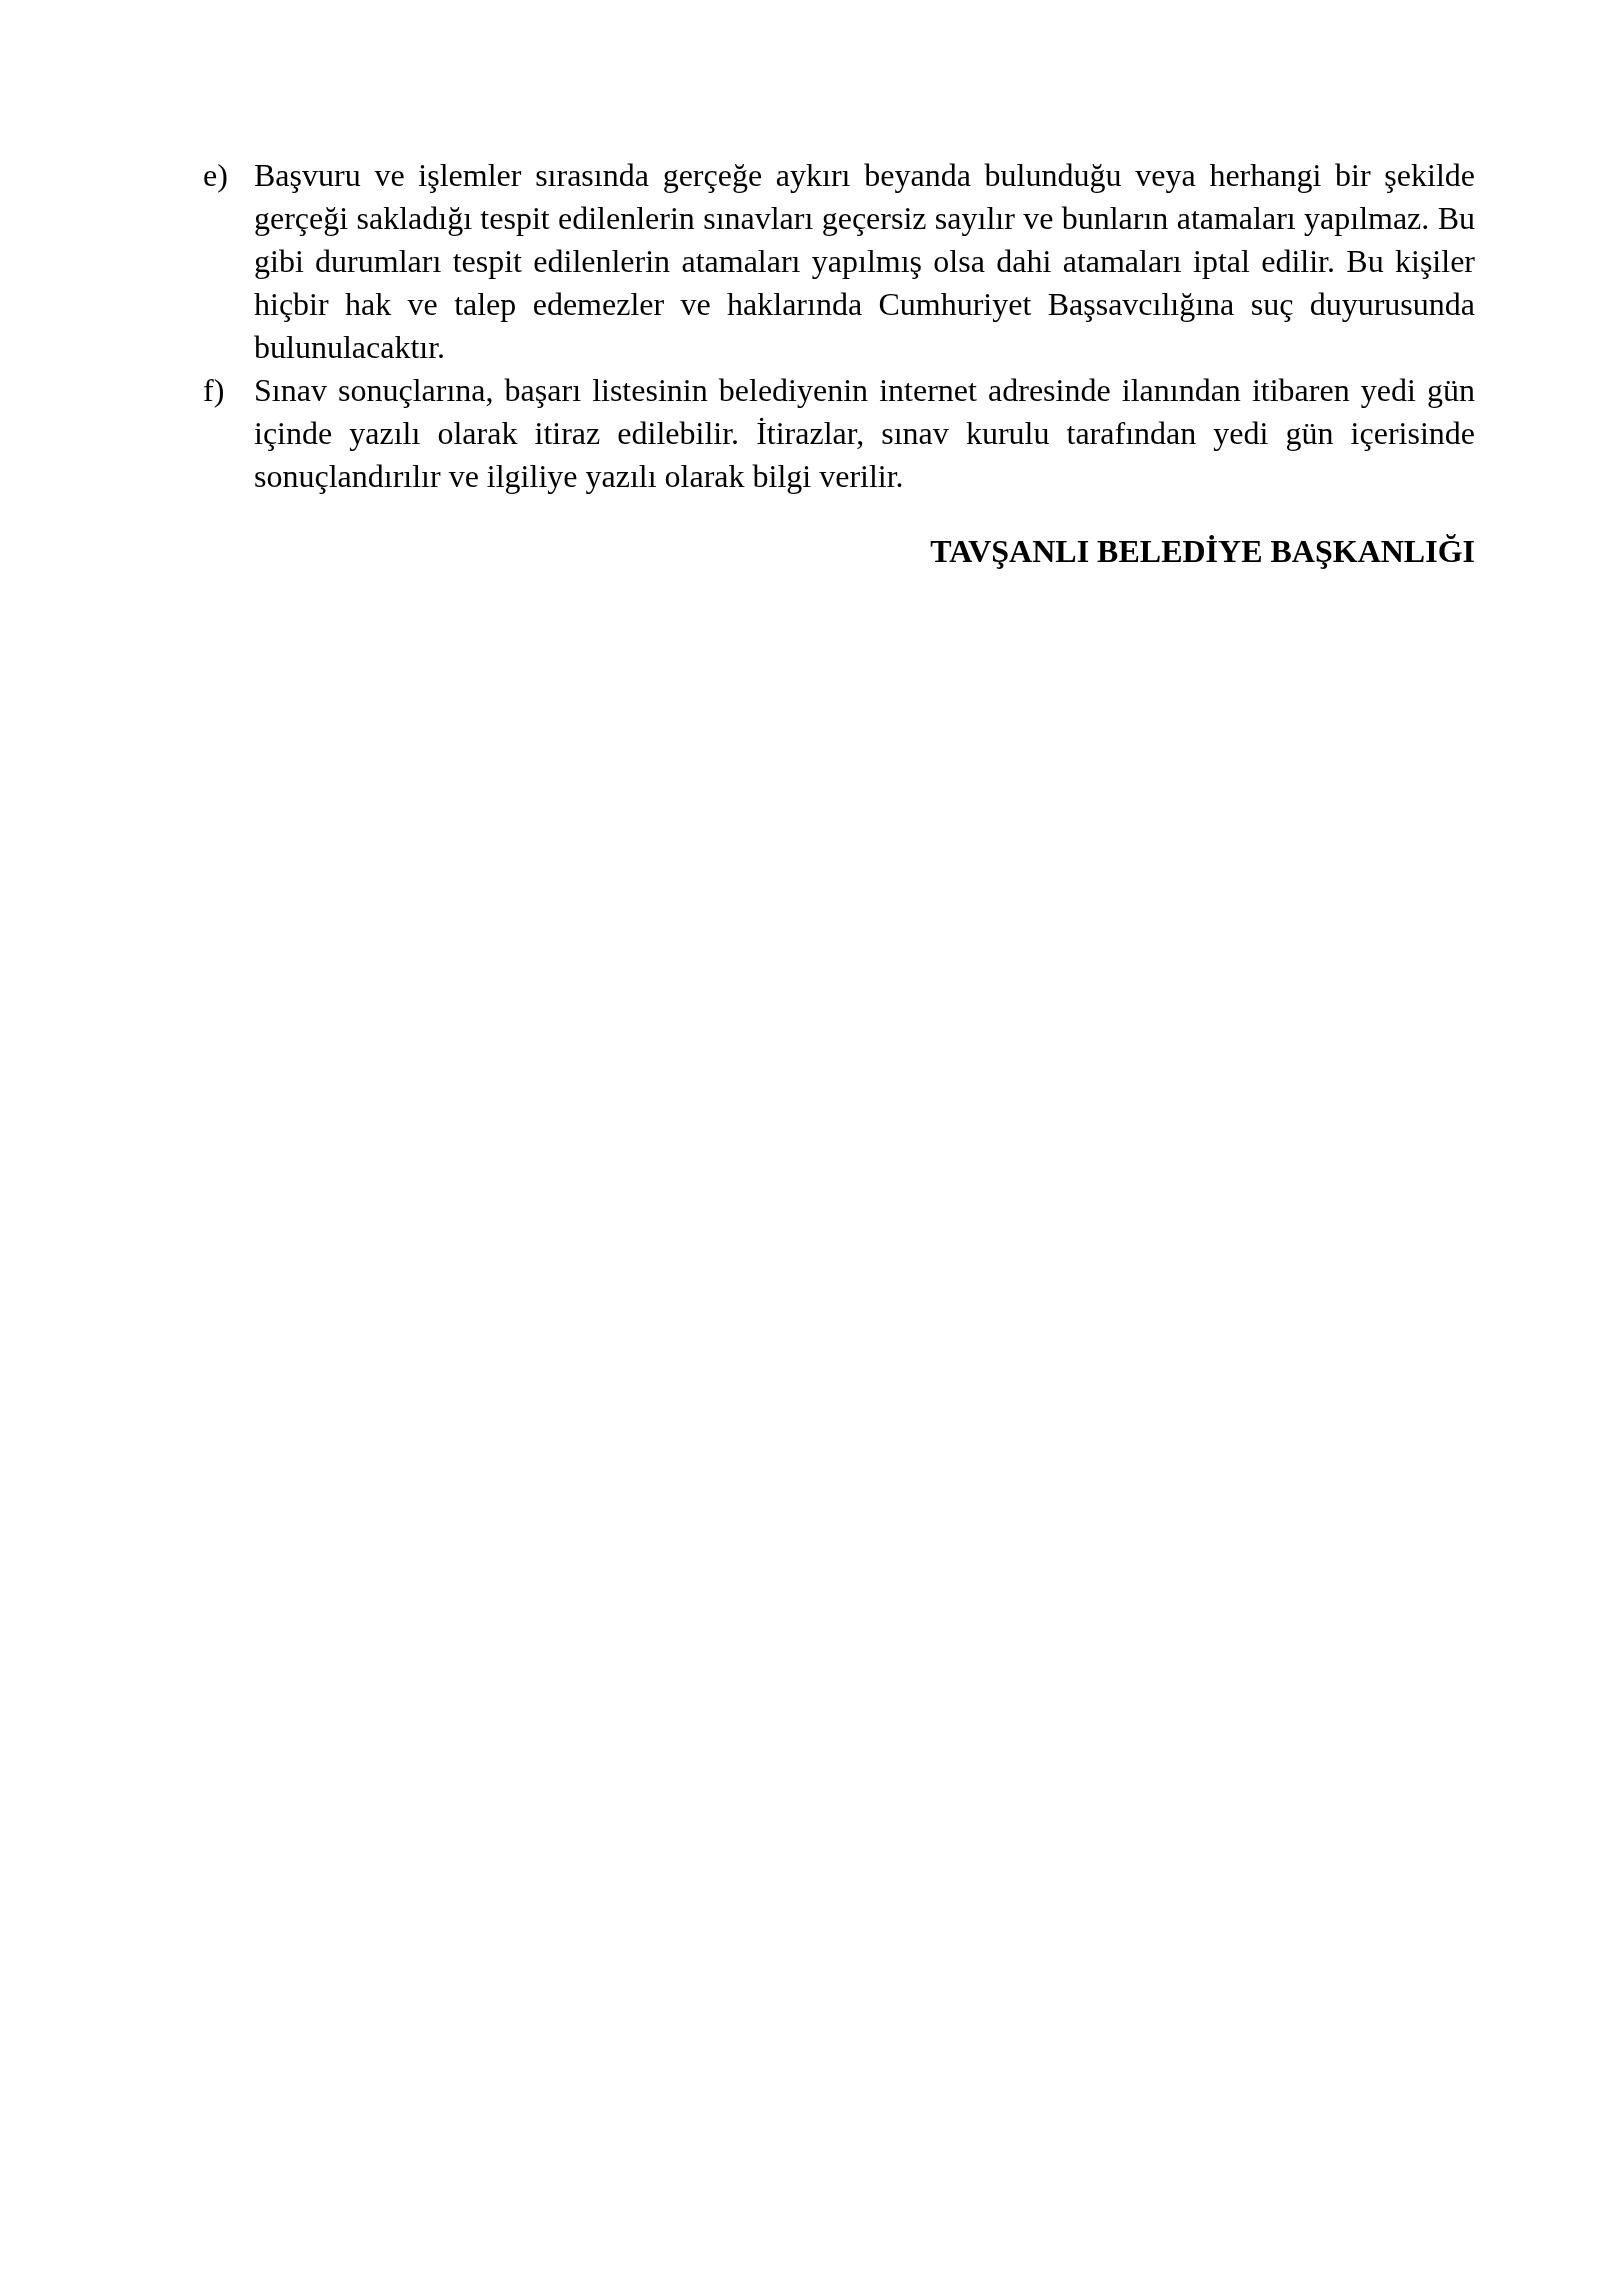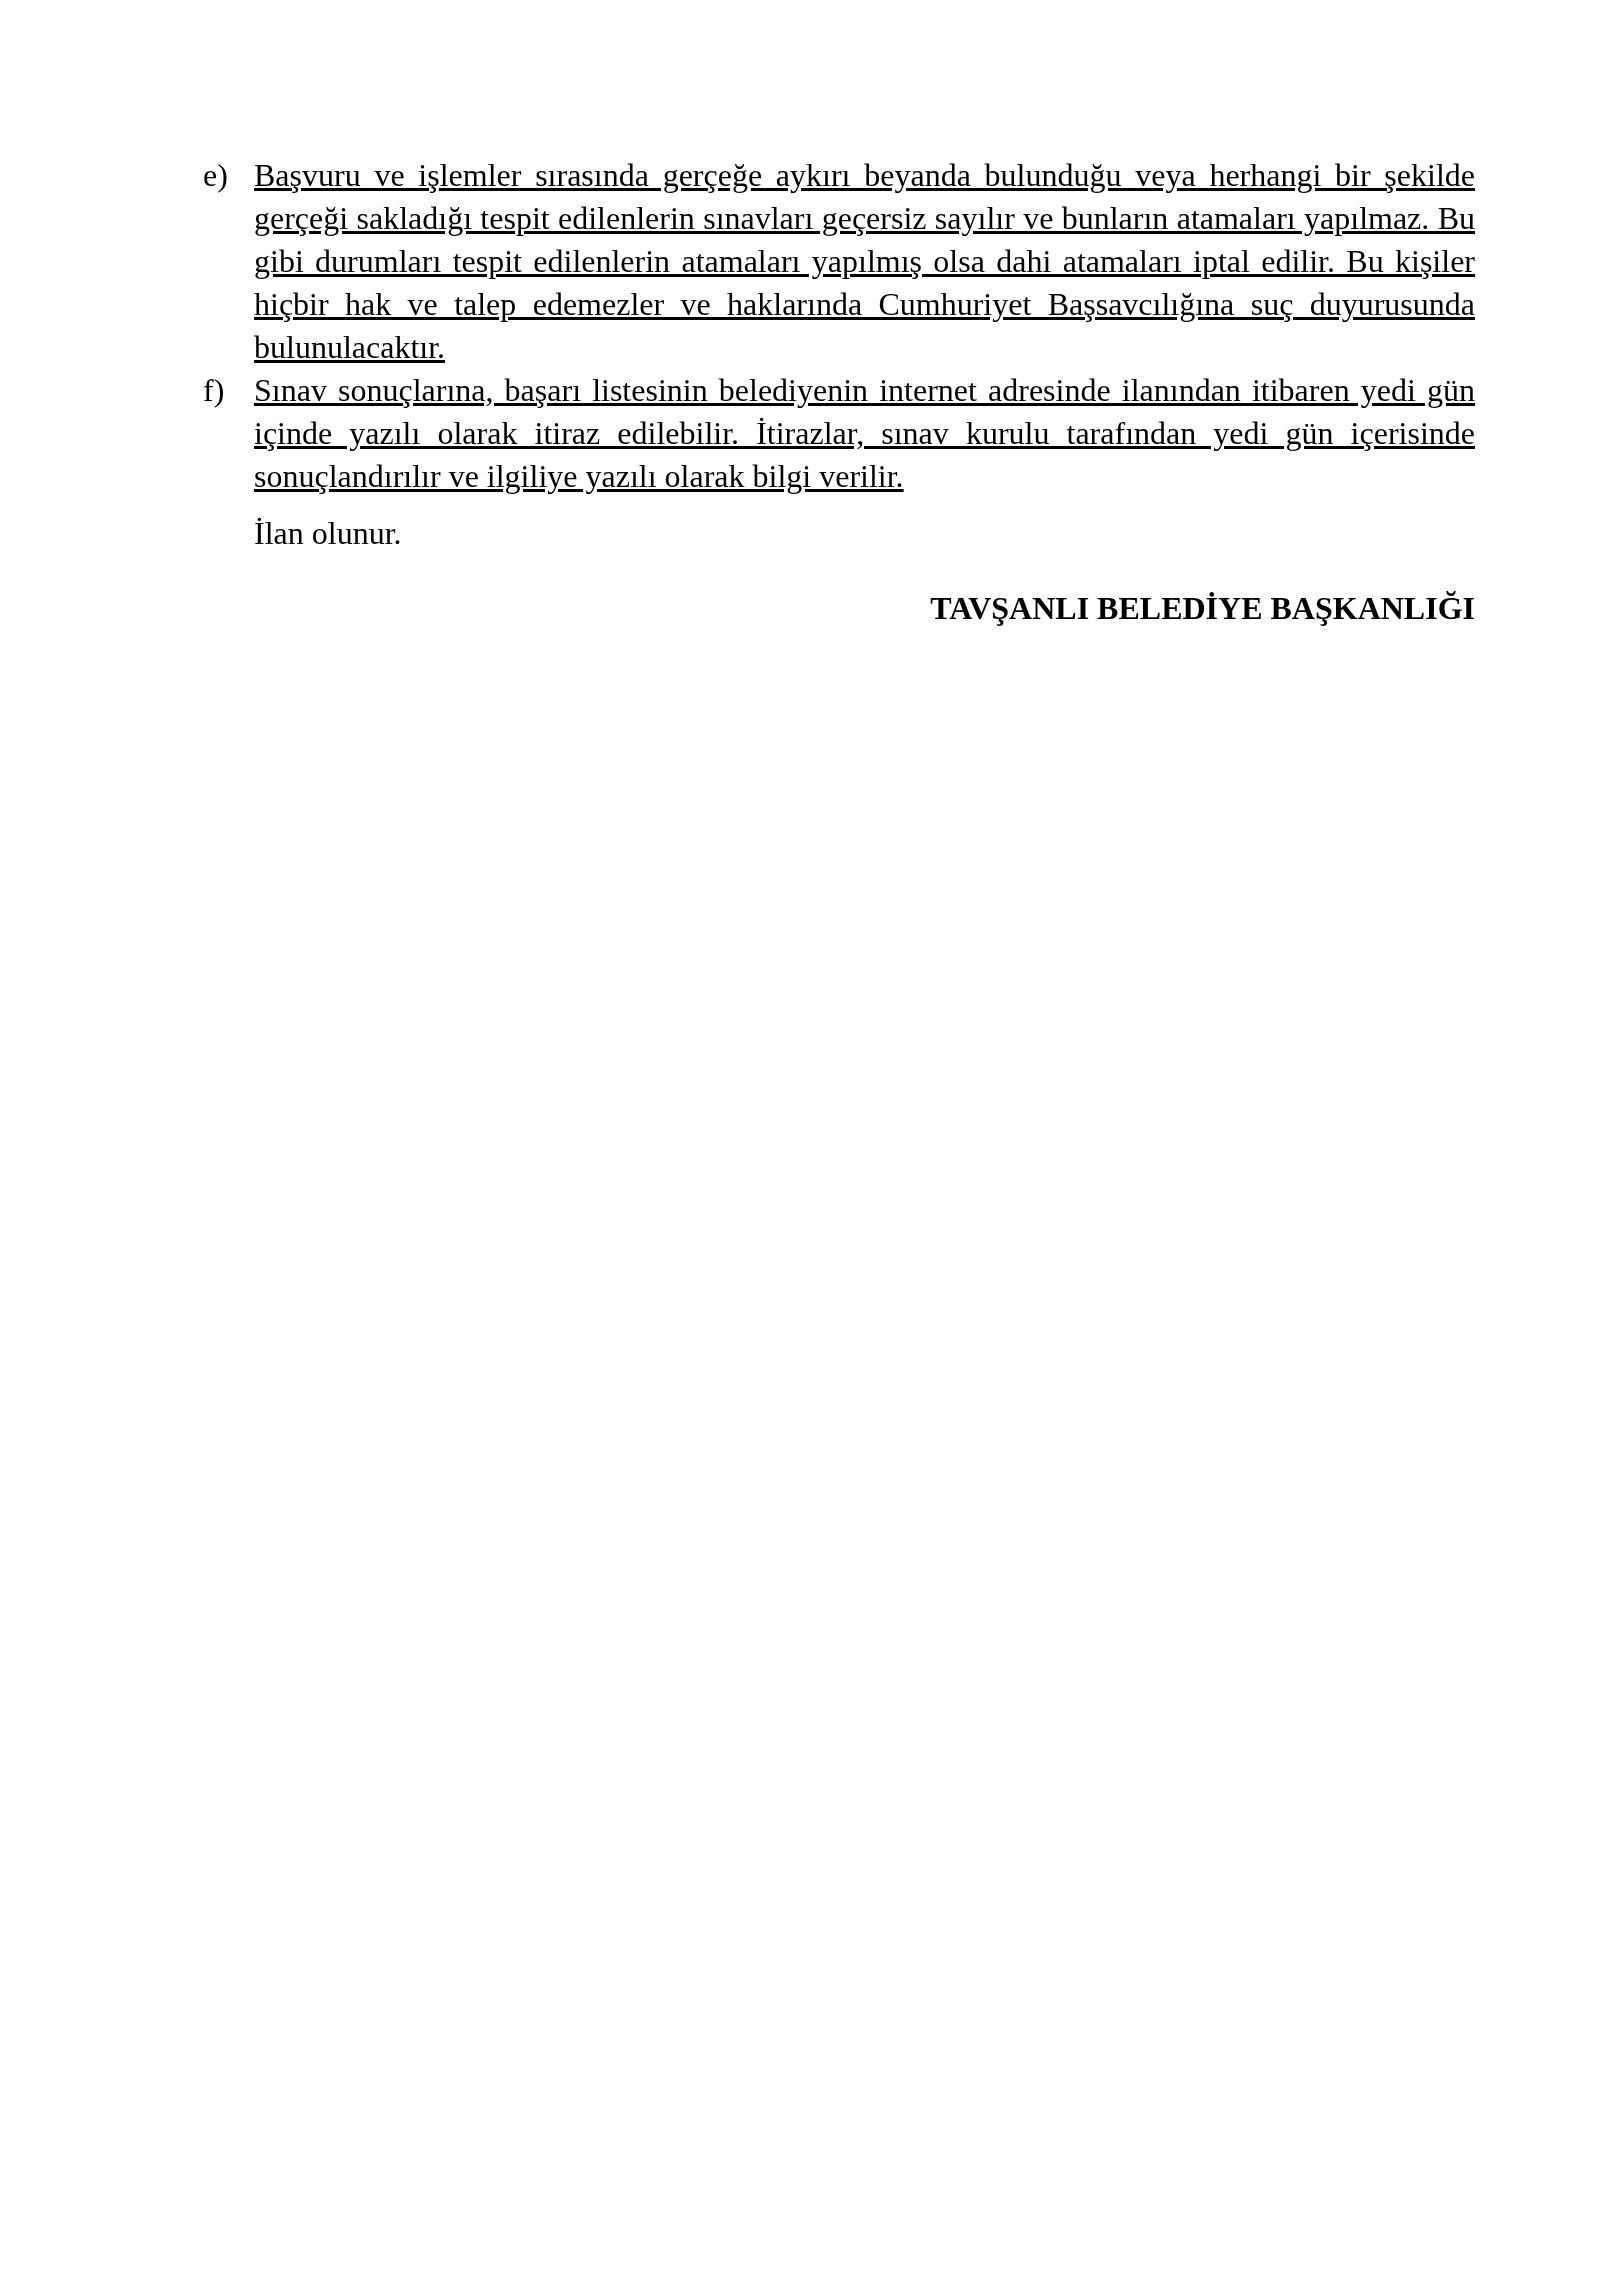--- a/index.html
+++ b/index.html
@@ -29,21 +29,20 @@
       text-align: justify;
       text-align-last: left;
     }
     .item-label {
       position: absolute;
       left: 0;
       top: 0;
     }
     .item-text {
       display: block;
-      text-decoration: underline;
     }
     .closing {
       padding-left: 51px;
       font-size: 32px;
       line-height: 43px;
       margin-top: 14.4px;
     }
     .signature {
       margin-top: 32px;
       text-align: right;
@@ -57,16 +56,15 @@
 
 <div class="page">
   <div class="item">
     <span class="item-label">e)</span>
     <span class="item-text">Başvuru ve işlemler sırasında gerçeğe aykırı beyanda bulunduğu veya herhangi bir şekilde gerçeği sakladığı tespit edilenlerin sınavları geçersiz sayılır ve bunların atamaları yapılmaz. Bu gibi durumları tespit edilenlerin atamaları yapılmış olsa dahi atamaları iptal edilir. Bu kişiler hiçbir hak ve talep edemezler ve haklarında Cumhuriyet Başsavcılığına suç duyurusunda bulunulacaktır.</span>
   </div>
   <div class="item">
     <span class="item-label">f)</span>
     <span class="item-text">Sınav sonuçlarına, başarı listesinin belediyenin internet adresinde ilanından itibaren yedi gün içinde yazılı olarak itiraz edilebilir. İtirazlar, sınav kurulu tarafından yedi gün içerisinde sonuçlandırılır ve ilgiliye yazılı olarak bilgi verilir.</span>
   </div>
-  <div class="closing">İlan olunur.</div>
   <div class="signature">TAVŞANLI BELEDİYE BAŞKANLIĞI</div>
 </div>
 
 
 </body></html>

